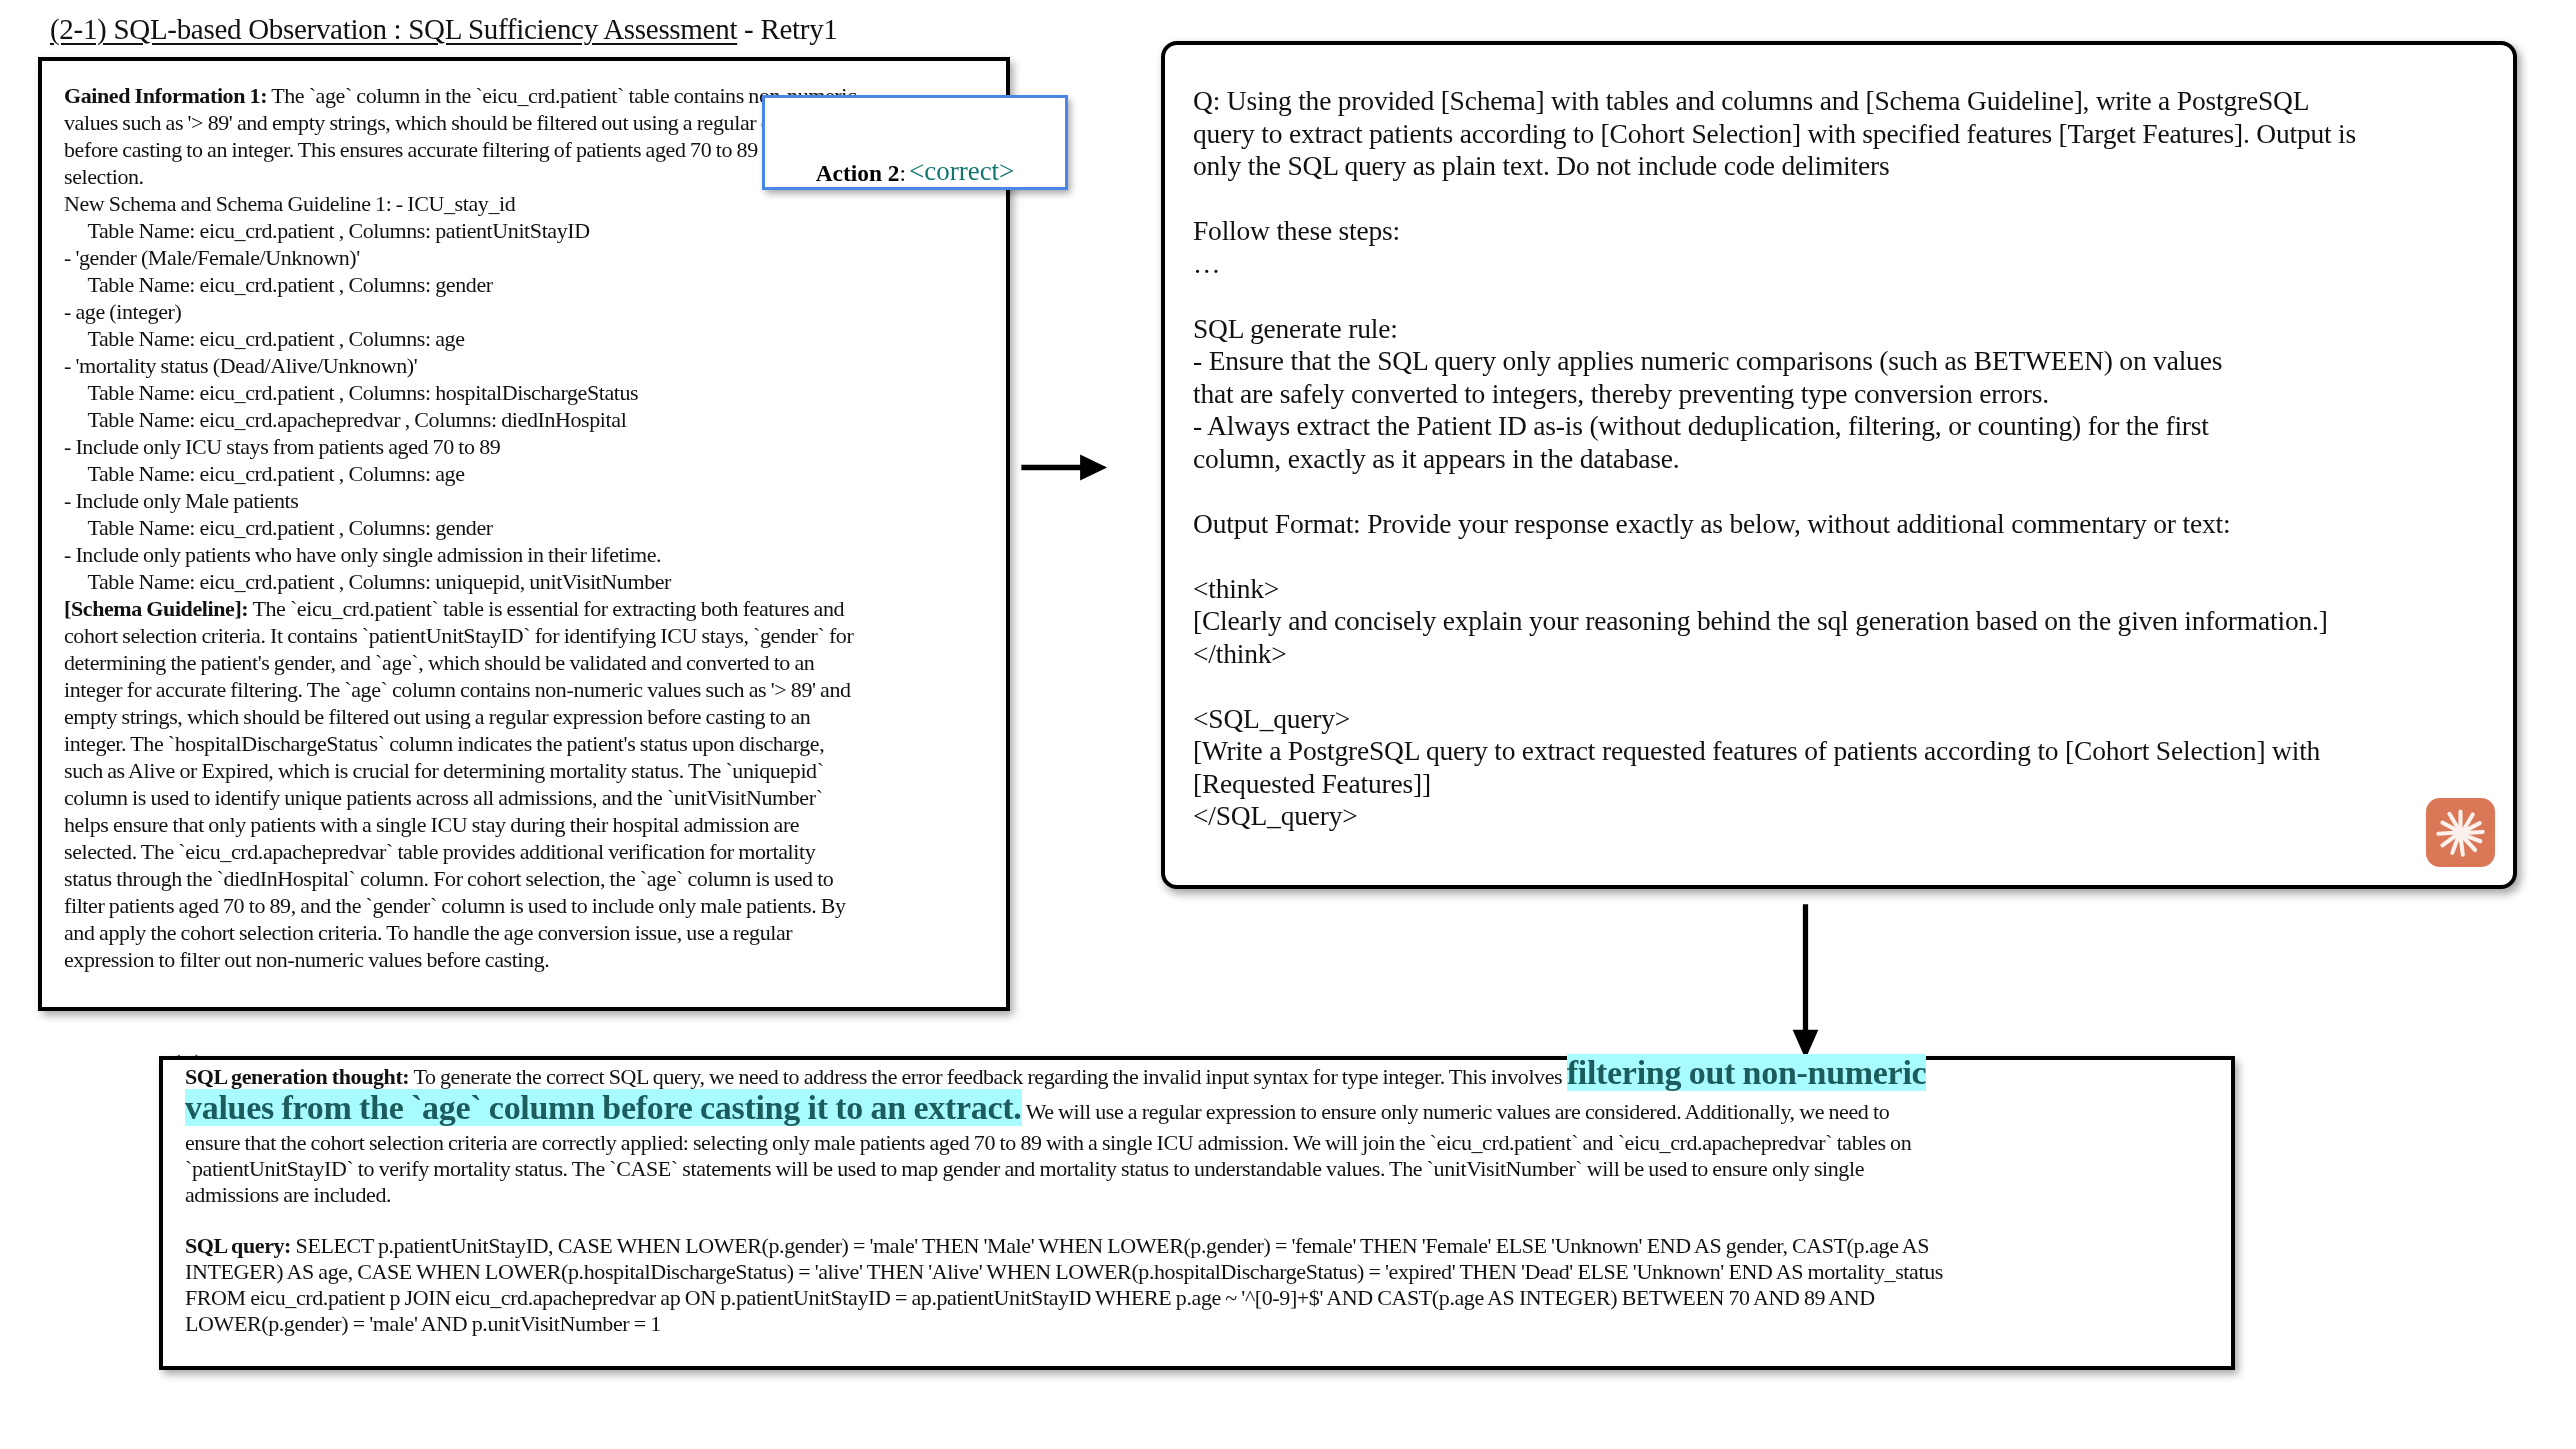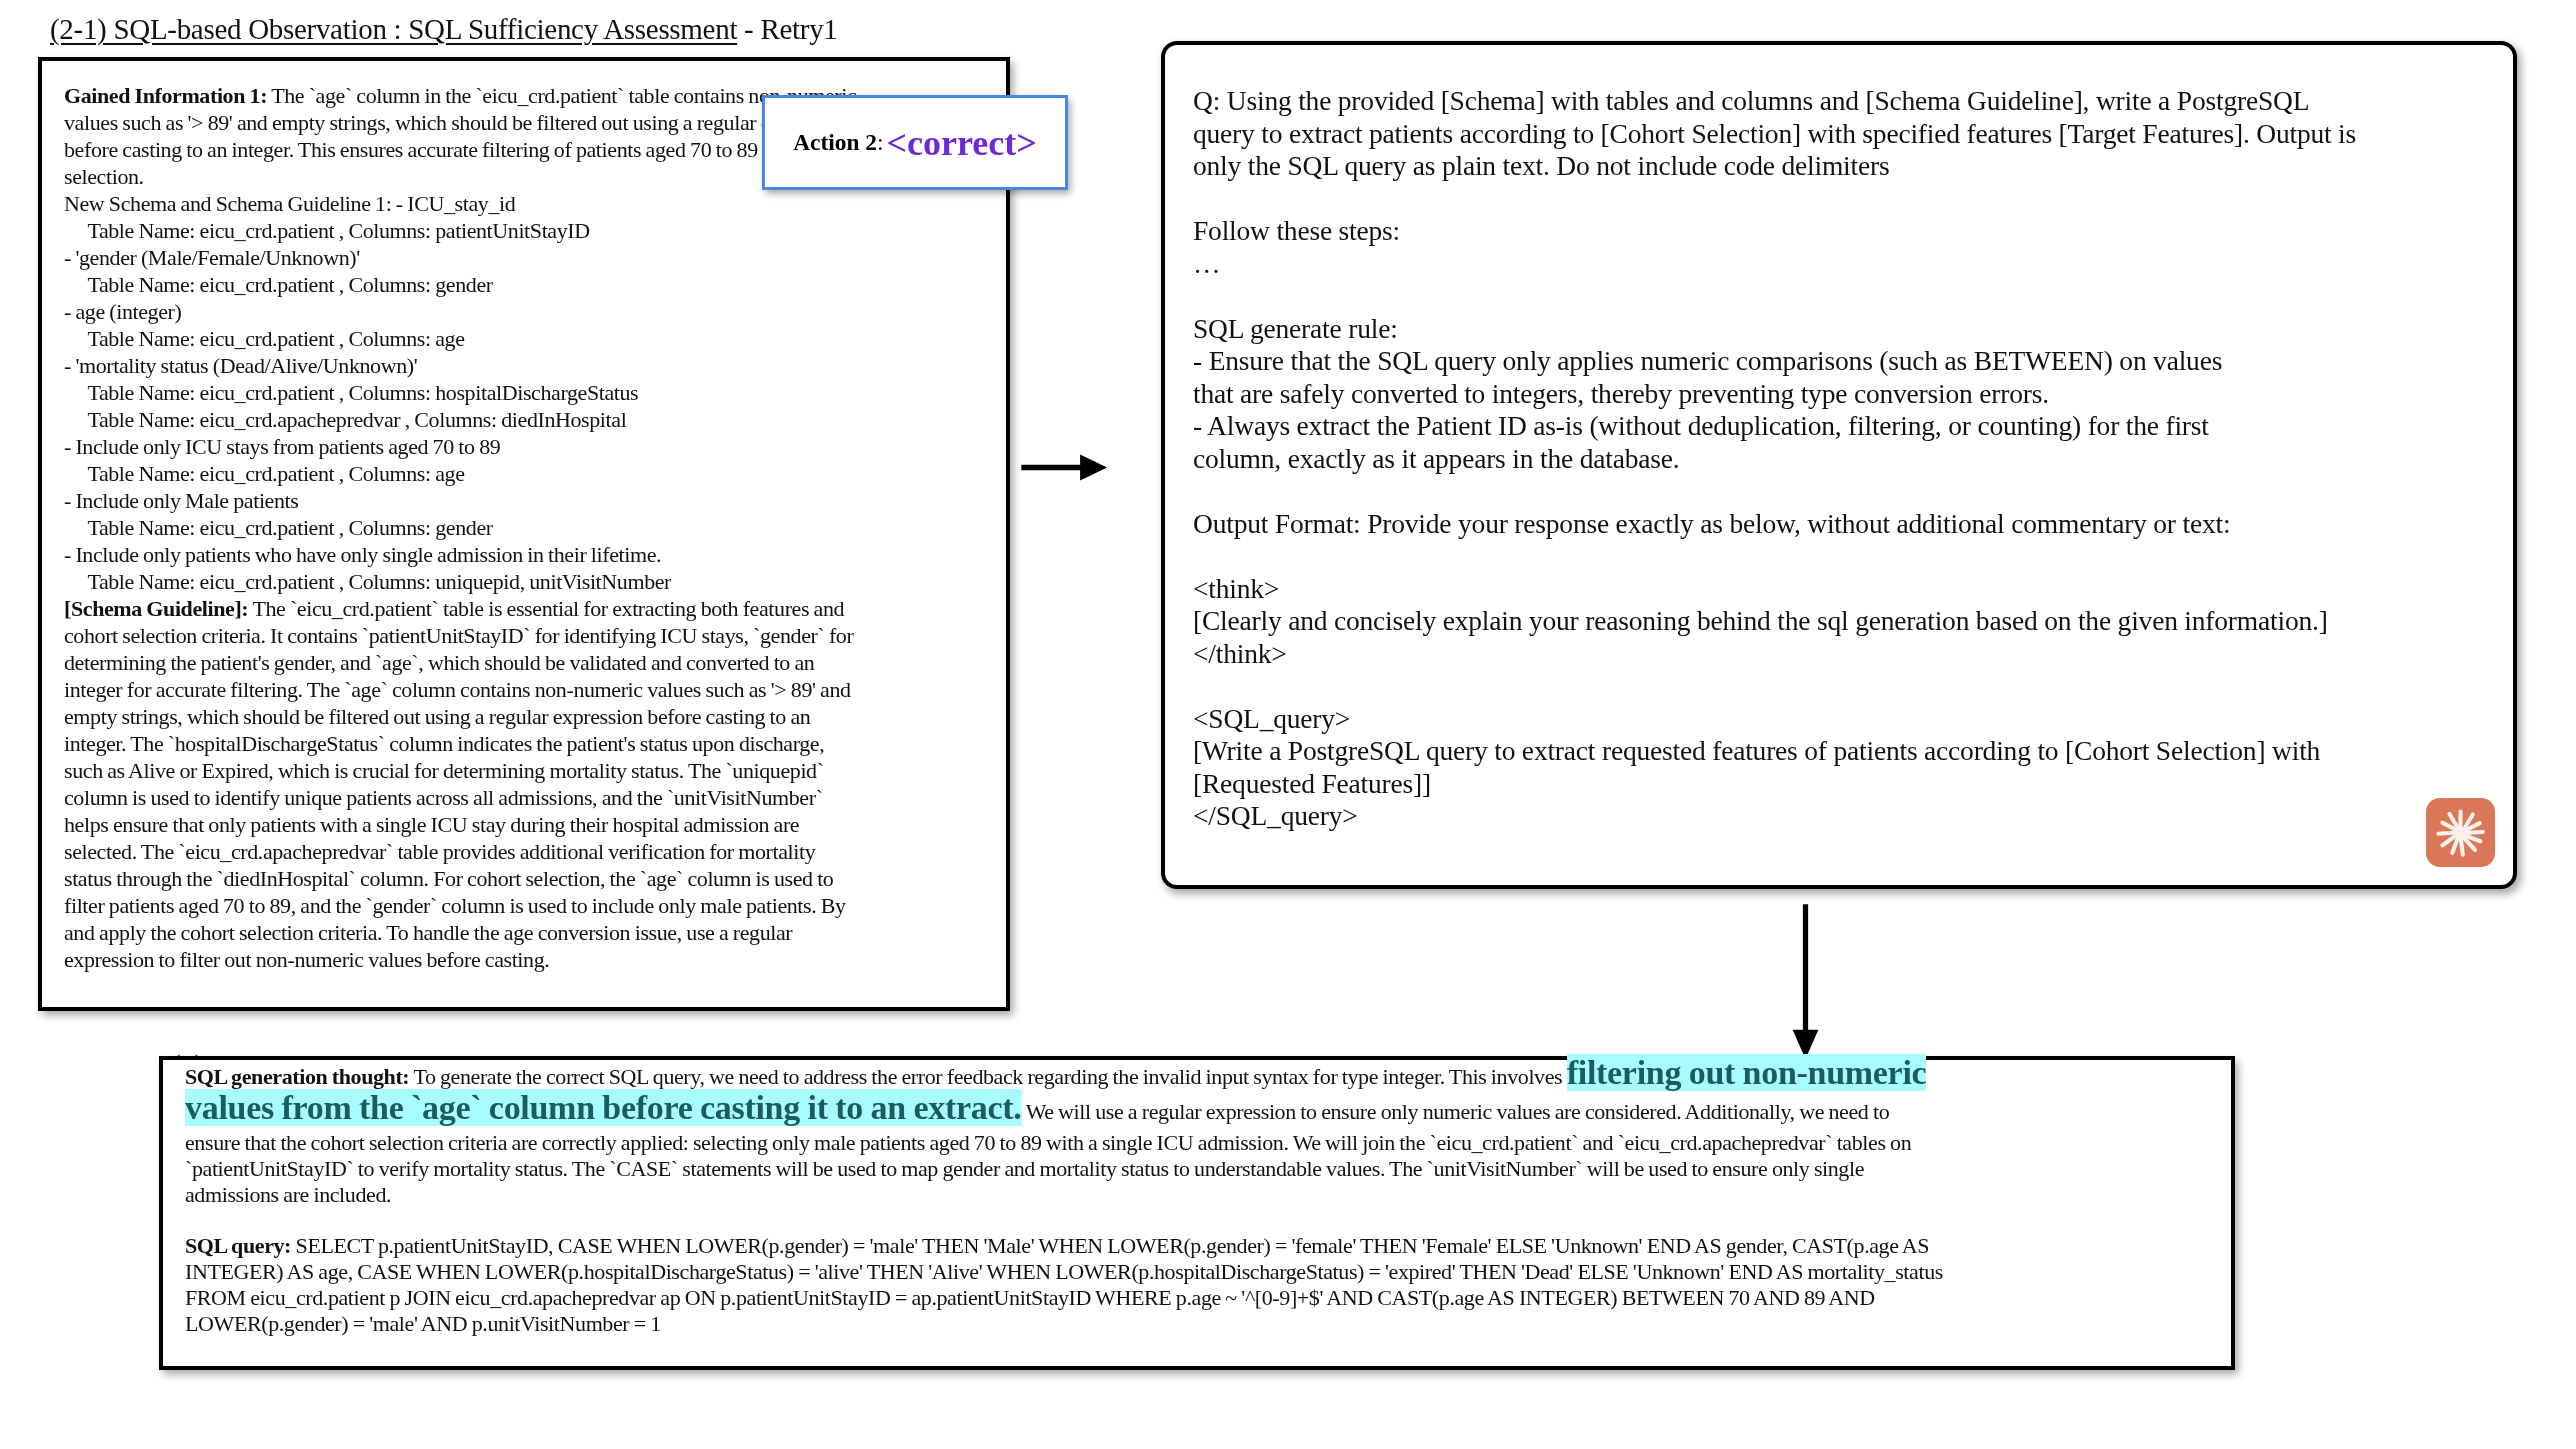--- a/index.html
+++ b/index.html
@@ -24,25 +24,25 @@
     font-size: 22px; line-height: 27px; letter-spacing: -0.4px; word-spacing: -0.6px;
   }
   #left-box .body .ln { white-space: nowrap; display: block; }
   #left-box .body .ind { padding-left: 23.4px; }
   b { font-weight: bold; }
 
   #action-box {
     position: absolute; left: 762px; top: 95px; width: 306px; height: 95px;
     border: 3.5px solid #4A86E8; background: #fff; box-sizing: border-box;
     box-shadow: 2.9px 4.1px 7px rgba(0,0,0,0.35);
-    display: flex; align-items: center; justify-content: center; gap: 3px;
+    display: flex; align-items: flex-end; justify-content: center; gap: 3px;
     white-space: nowrap;
   }
   #action-box .lbl { font-weight: bold; font-size: 23.4px; color: #000; }
-  #action-box .val { font-weight: bold; font-size: 36px; color: #6d28d9; }
+  #action-box .val { font-weight: normal; font-size: 27px; color: #0f766e; }
 
   #right-box {
     left: 1161px; top: 41px; width: 1356px; height: 848px; border-radius: 16px;
     padding: 40px 23.4px 0 28px;
   }
   #right-box .body { font-size: 27.5px; line-height: 32.5px; letter-spacing: -0.2px; }
   #right-box .body .ln { display: block; white-space: nowrap; min-height: 32.5px; }
 
   #logo {
     position: absolute; right: 17.6px; bottom: 17.6px; width: 69px; height: 69px;

